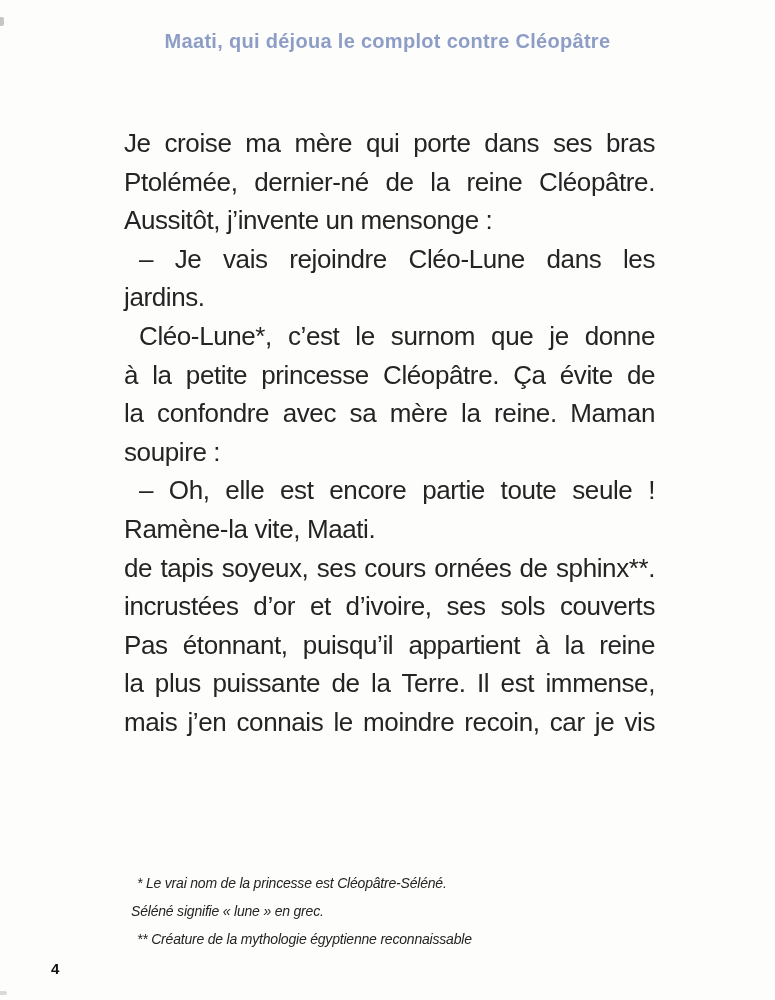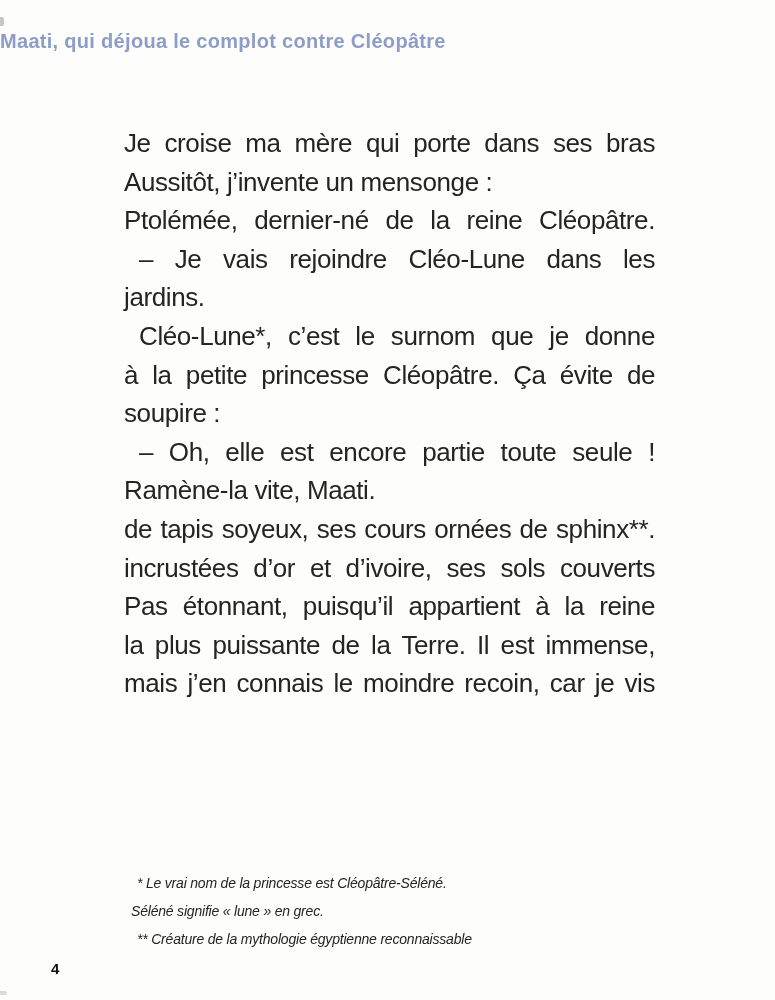--- a/index.html
+++ b/index.html
@@ -14,20 +14,21 @@
     height: 1000px;
     background: var(--background, #fdfdfc);
     overflow: hidden;
     font-family: "Liberation Sans", sans-serif;
   }
   .chapter-header {
     position: absolute;
     top: 28px;
     left: 0;
     width: 100%;
+    text-align: center;
     font-weight: bold;
     font-size: 20px;
     line-height: 26px;
     letter-spacing: 0.3px;
     color: var(--title, #8d9dc6);
   }
   .body-text {
     position: absolute;
     left: 124px;
     top: 124px;
@@ -88,26 +89,27 @@
 <body>
 
 <div class="page">
 
   <div class="scan-artifact-top"></div>
 
   <div class="chapter-header">Maati, qui déjoua le complot contre Cléopâtre</div>
 
   <div class="body-text">
       <div class="line just">Je croise ma mère qui porte dans ses bras</div>
+      <div class="line just">Ptolémée, dernier-né de la reine Cléopâtre.</div>
       <div class="line">Aussitôt, j’invente un mensonge :</div>
-      <div class="line just">Ptolémée, dernier-né de la reine Cléopâtre.</div>
       <div class="line just ind">– Je vais rejoindre Cléo-Lune dans les</div>
       <div class="line">jardins.</div>
       <div class="line just ind">Cléo-Lune*, c’est le surnom que je donne</div>
       <div class="line just">à la petite princesse Cléopâtre. Ça évite de</div>
+      <div class="line just">la confondre avec sa mère la reine. Maman</div>
       <div class="line">soupire :</div>
       <div class="line just ind">– Oh, elle est encore partie toute seule !</div>
       <div class="line">Ramène-la vite, Maati.</div>
       <div class="line just">de tapis soyeux, ses cours ornées de sphinx**.</div>
       <div class="line just">incrustées d’or et d’ivoire, ses sols couverts</div>
       <div class="line just">Pas étonnant, puisqu’il appartient à la reine</div>
       <div class="line just">la plus puissante de la Terre. Il est immense,</div>
       <div class="line just">mais j’en connais le moindre recoin, car je vis</div>
     </div>
 

